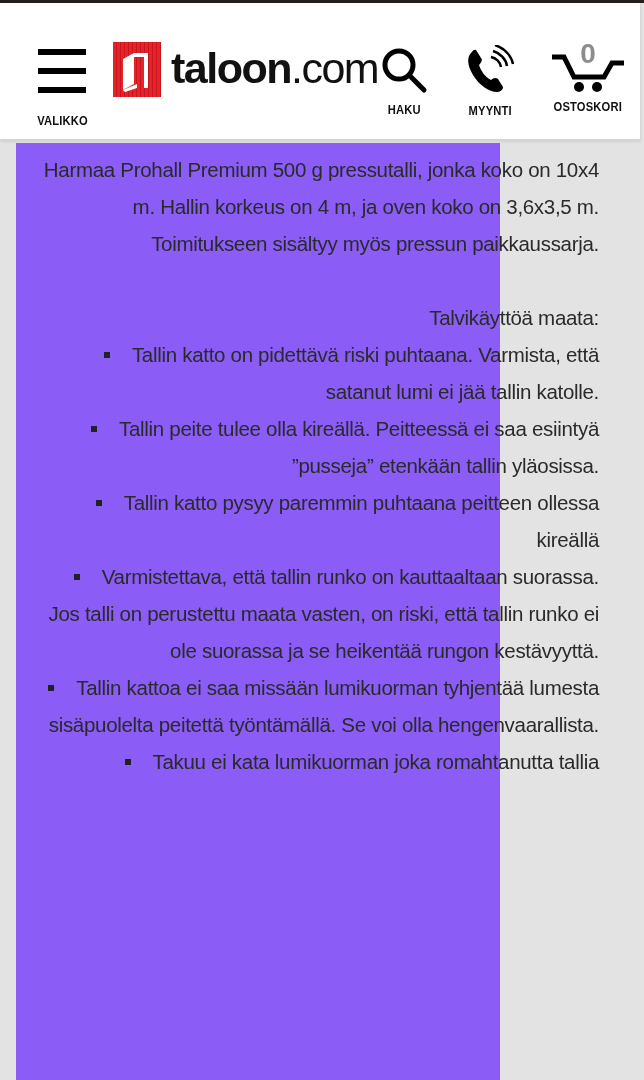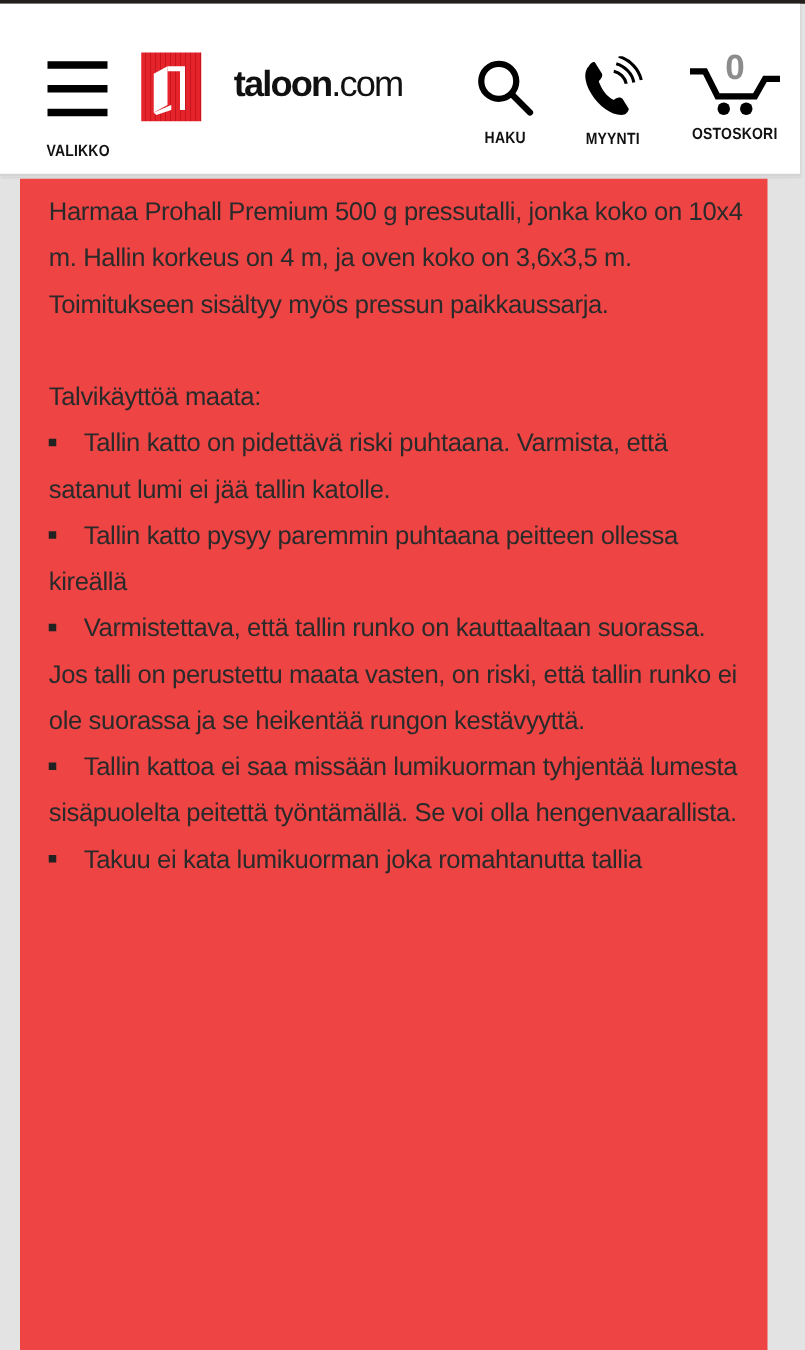--- a/index.html
+++ b/index.html
@@ -26,32 +26,33 @@
     .menu .bars span:nth-child(1) { top: 0; }
     .menu .bars span:nth-child(2) { top: 19px; }
     .menu .bars span:nth-child(3) { top: 38px; }
     .menu .hdr-label { margin-top: 18px; }
     .logo { position: absolute; left: 113px; top: 39px; display: flex; align-items: center; cursor: pointer; }
     .logo-mark {
       width: 48px; height: 55px; position: relative;
       background: repeating-linear-gradient(90deg, #e5232b 0px, #e5232b 3px, #c8151d 3px, #c8151d 4px);
     }
     .logo-text {
-      margin-left: 26px; font-family: "Liberation Sans", sans-serif; font-size: 29px;
+      margin-left: 10px; font-family: "Liberation Sans", sans-serif; font-size: 43px;
       letter-spacing: -1.5px; color: #111; line-height: 1; margin-top: -2px;
     }
     .logo-text b { font-weight: bold; }
     .search { left: 379px; top: 43px; width: 50px; justify-content: center; }
     .phone { left: 460px; top: 42px; width: 60px; }
     .cart { left: 548px; top: 36px; width: 80px; }
     .search .hdr-label, .phone .hdr-label { margin-top: 8px; }
     .cart .hdr-label { margin-top: 6px; }
     .content {
-      position: absolute; left: 16px; top: 143px; width: 598px; height: 937px;
-      background: #ef4444;
+      position: absolute; left: 16px; top: 143px; width: 484px; height: 937px;
+      background: #8b5cf6;
+      text-align: right;
     }
     .text {
       position: absolute; left: 23px; top: 8px; width: 560px;
       font-family: "Liberation Sans", sans-serif; font-size: 20.5px; color: #2a2a2a;
       line-height: 37px; letter-spacing: -0.3px;
     }
     .text p { margin: 0; }
     .gap { height: 37px; }
     .bullet { margin-top: 6px; }
     .bullet .sq {
@@ -114,20 +115,21 @@
     <div class="hdr-label">OSTOSKORI</div>
   </div>
 </div>
 
 <div class="content">
   <div class="text">
     <p>Harmaa Prohall Premium 500 g pressutalli, jonka koko on 10x4 m. Hallin korkeus on 4 m, ja oven koko on 3,6x3,5 m. Toimitukseen sisältyy myös pressun paikkaussarja.</p>
     <div class="gap"></div>
     <p>Talvikäyttöä maata:</p>
     <p class="bullet"><span class="sq"></span><span>Tallin katto on pidettävä riski puhtaana. Varmista, että satanut lumi ei jää tallin katolle.</span></p>
+    <p class="bullet"><span class="sq"></span><span>Tallin peite tulee olla kireällä. Peitteessä ei saa esiintyä ”pusseja” etenkään tallin yläosissa.</span></p>
     <p class="bullet"><span class="sq"></span><span>Tallin katto pysyy paremmin puhtaana peitteen ollessa kireällä</span></p>
     <p class="bullet"><span class="sq"></span><span>Varmistettava, että tallin runko on kauttaaltaan suorassa. Jos talli on perustettu maata vasten, on riski, että tallin runko ei ole suorassa ja se heikentää rungon kestävyyttä.</span></p>
     <p class="bullet"><span class="sq"></span><span>Tallin kattoa ei saa missään lumikuorman tyhjentää lumesta sisäpuolelta peitettä työntämällä. Se voi olla hengenvaarallista.</span></p>
     <p class="bullet"><span class="sq"></span><span>Takuu ei kata lumikuorman joka romahtanutta tallia</span></p>
   </div>
 </div>
 
 <div class="scroll-edge"></div>
 
 </body></html>

